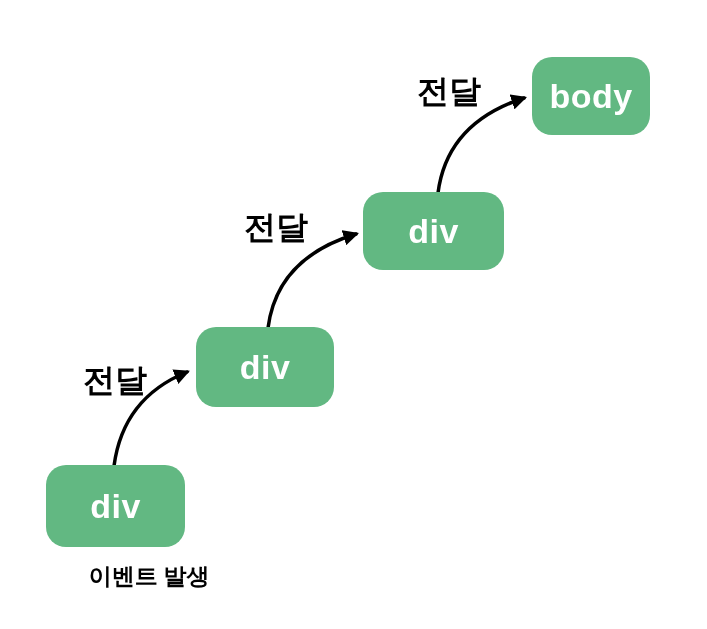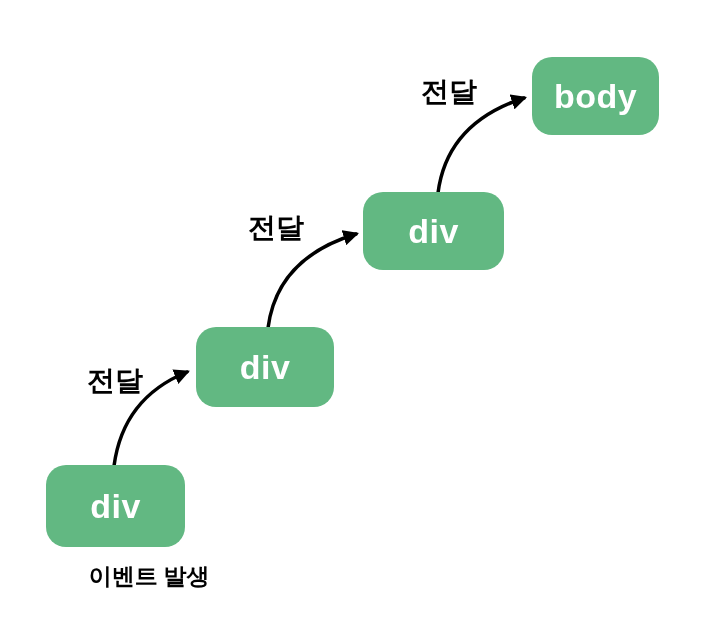--- a/index.html
+++ b/index.html
@@ -37,26 +37,26 @@
     background: var(--node, #62b882);
     color: var(--node-text, #ffffff);
     border-radius: 20px;
     font-size: 34px;
     font-weight: 600;
     letter-spacing: 0.5px;
   }
   .node-1 { left: 46px;  top: 465px; width: 139px; height: 82px; }
   .node-2 { left: 196px; top: 327px; width: 138px; height: 80px; }
   .node-3 { left: 363px; top: 192px; width: 141px; height: 78px; }
-  .node-4 { left: 532px; top: 57px;  width: 127px; height: 78px; }
+  .node-4 { left: 532px; top: 57px;  width: 118px; height: 78px; }
   .flow-label {
     position: absolute;
     transform: translate(-50%, -50%);
     color: var(--label, #000000);
-    font-size: 28px;
+    font-size: 32px;
     font-weight: 700;
     white-space: nowrap;
   }
   .flow-label-1 { left: 115px; top: 381px; }
   .flow-label-2 { left: 276px; top: 228px; }
   .flow-label-3 { left: 449px; top: 92px; }
   .caption {
     position: absolute;
     left: 149px;
     top: 576px;

